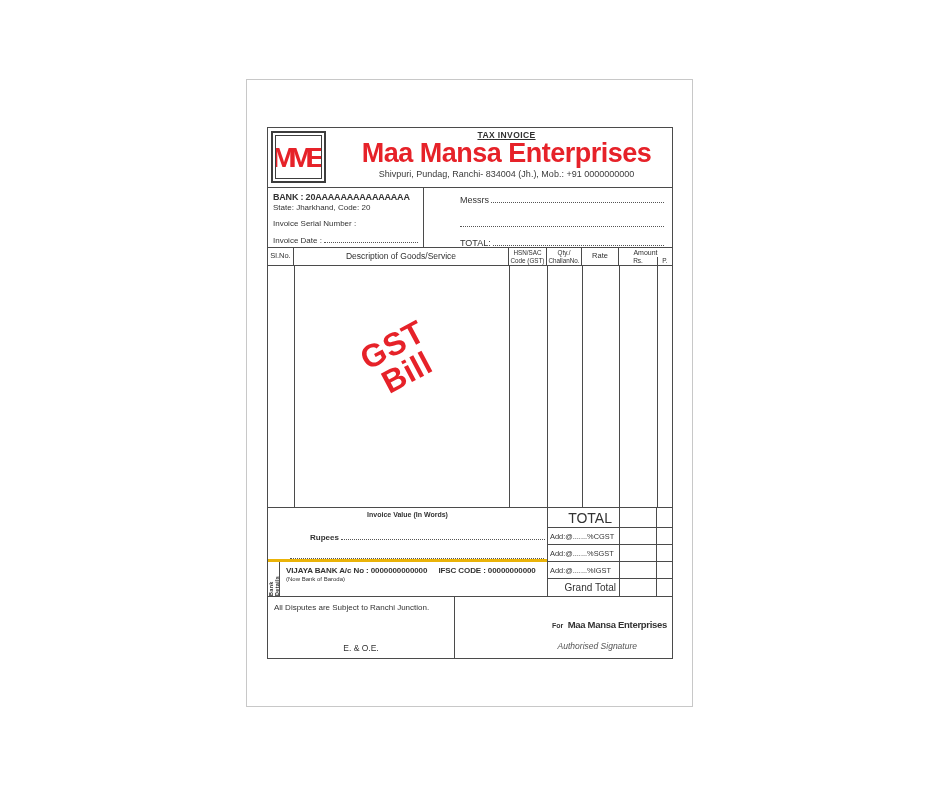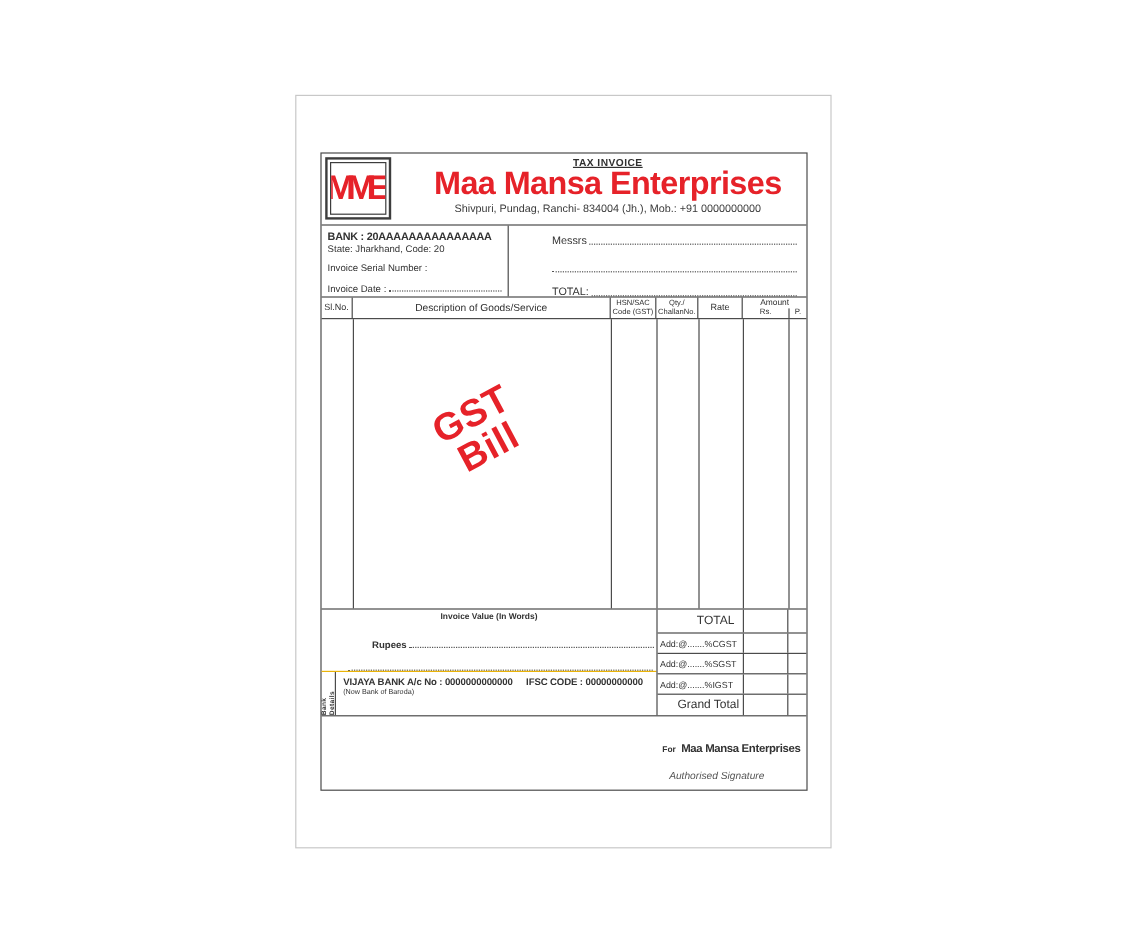--- a/index.html
+++ b/index.html
@@ -33,21 +33,21 @@
                  border-bottom:1px solid #4b4b4b; }
   .seller-cell { position:absolute; left:0; top:0; width:156px; height:100%;
                  border-right:1px solid #4b4b4b; padding:4px 5px 3px 5px; }
   .seller-gstin { font-size:9px; font-weight:bold; letter-spacing:-0.2px; white-space:nowrap; }
   .seller-state { font-size:8px; margin-top:1px; }
   .seller-serial { font-size:8px; margin-top:7px; }
   .seller-date { font-size:8px; margin-top:7px; display:flex; align-items:baseline; }
   .leader { flex:1; border-bottom:1px dotted #555; height:8px; margin-left:2px; }
   .buyer-cell { position:absolute; left:156px; top:0; right:0; height:100%;
                 padding:7px 8px 4px 8px; }
-  .buyer-line { display:flex; align-items:center; font-size:9px;padding-left:28px; }
+  .buyer-line { display:flex; align-items:flex-start; font-size:9px;padding-left:28px; }
   .buyer-line2 { margin-top:14px; }
   .buyer-line3 { margin-top:11px; }
 
   
   .sec-thead { position:absolute; left:0; top:120px; width:404px; height:18px;
                border-bottom:1px solid #4b4b4b; display:flex; }
   .th { border-right:1px solid #4b4b4b; display:flex; flex-direction:column;
         align-items:center; justify-content:center; text-align:center;
         font-size:7.5px; color:#2f2f2f; line-height:1.15; }
   .th-slno { width:26px; }
@@ -69,38 +69,38 @@
 
   
   .sec-value { position:absolute; left:0; top:380px; width:279px; height:88px; }
   .value-title { text-align:center; font-size:7px; font-weight:bold; margin-top:3px; }
   .rupees-line { display:flex; align-items:baseline; font-size:8px; font-weight:bold;
                  margin:14px 2px 0 4px;padding-left:38px; }
   .rupees-line .leader { font-weight:normal; }
   .dotted-line2 { border-bottom:1px dotted #555; height:1px; margin:16px 3px 0 22px; }
 
   .bank-box { position:absolute; left:0; bottom:0; width:279px; height:37px;
-              border-top:1px solid #eab308; display:flex; }
+              border-top:3px solid #eab308; display:flex; }
   .bank-side { width:12px; border-right:1px solid #4b4b4b; display:flex;
                align-items:center; justify-content:center; }
   .bank-side span { writing-mode:vertical-rl; transform:rotate(180deg);
                     font-size:5.5px; font-weight:bold; color:#2f2f2f; letter-spacing:0.3px; }
   .bank-main { flex:1; padding:4px 4px 2px 6px; }
   .bank-line { font-size:8px; font-weight:bold; white-space:nowrap; letter-spacing:-0.1px; }
   .bank-line .gap { display:inline-block; width:9px; }
   .bank-note { font-size:6px; margin-top:1px; }
 
   
   .sec-totals { position:absolute; left:279px; top:380px; width:125px; height:88px;
                 border-left:1px solid #4b4b4b; display:flex; flex-direction:column; }
   .t-row { display:flex; border-bottom:1px solid #4b4b4b; flex:0 0 auto; }
   .t-row:last-child { border-bottom:none; }
   .t-label { width:72px; border-right:1px solid #4b4b4b; display:flex; align-items:center;
              font-size:7.4px; white-space:nowrap; overflow:hidden; }
-  .t-label.right { justify-content:flex-end; padding-right:7px; font-size:10px; }
+  .t-label.right { justify-content:flex-end; padding-right:7px; font-size:14px; }
   .t-label.left { padding-left:2px; }
   .t-rs { width:37px; border-right:1px solid #4b4b4b; }
   .t-p  { flex:1; }
 
   
   .sec-footer { position:absolute; left:0; top:468px; width:404px; bottom:0;
                 border-top:1px solid #4b4b4b; }
   .foot-left { position:absolute; left:0; top:0; width:187px; height:100%;
                border-right:1px solid #4b4b4b; padding:6px 6px; }
   .disputes { font-size:8px; }
@@ -234,20 +234,24 @@
           <div class="t-p"></div>
         </div>
         <div class="t-row" style="height:17px;">
           <div class="t-label right" style="font-size:10px; padding-right:3px;">Grand Total</div>
           <div class="t-rs"></div>
           <div class="t-p"></div>
         </div>
       </div>
 
       <div class="sec-footer">
+        <div class="foot-left">
+          <div class="disputes">All Disputes are Subject to Ranchi Junction.</div>
+          <div class="eoe">E. &amp; O.E.</div>
+        </div>
         <div class="foot-right">
           <div class="for-line">
             <span class="for-prefix">For</span>
             <span class="for-company">Maa Mansa Enterprises</span>
           </div>
           <div class="signature">Authorised Signature</div>
         </div>
       </div>
 
     </div>

